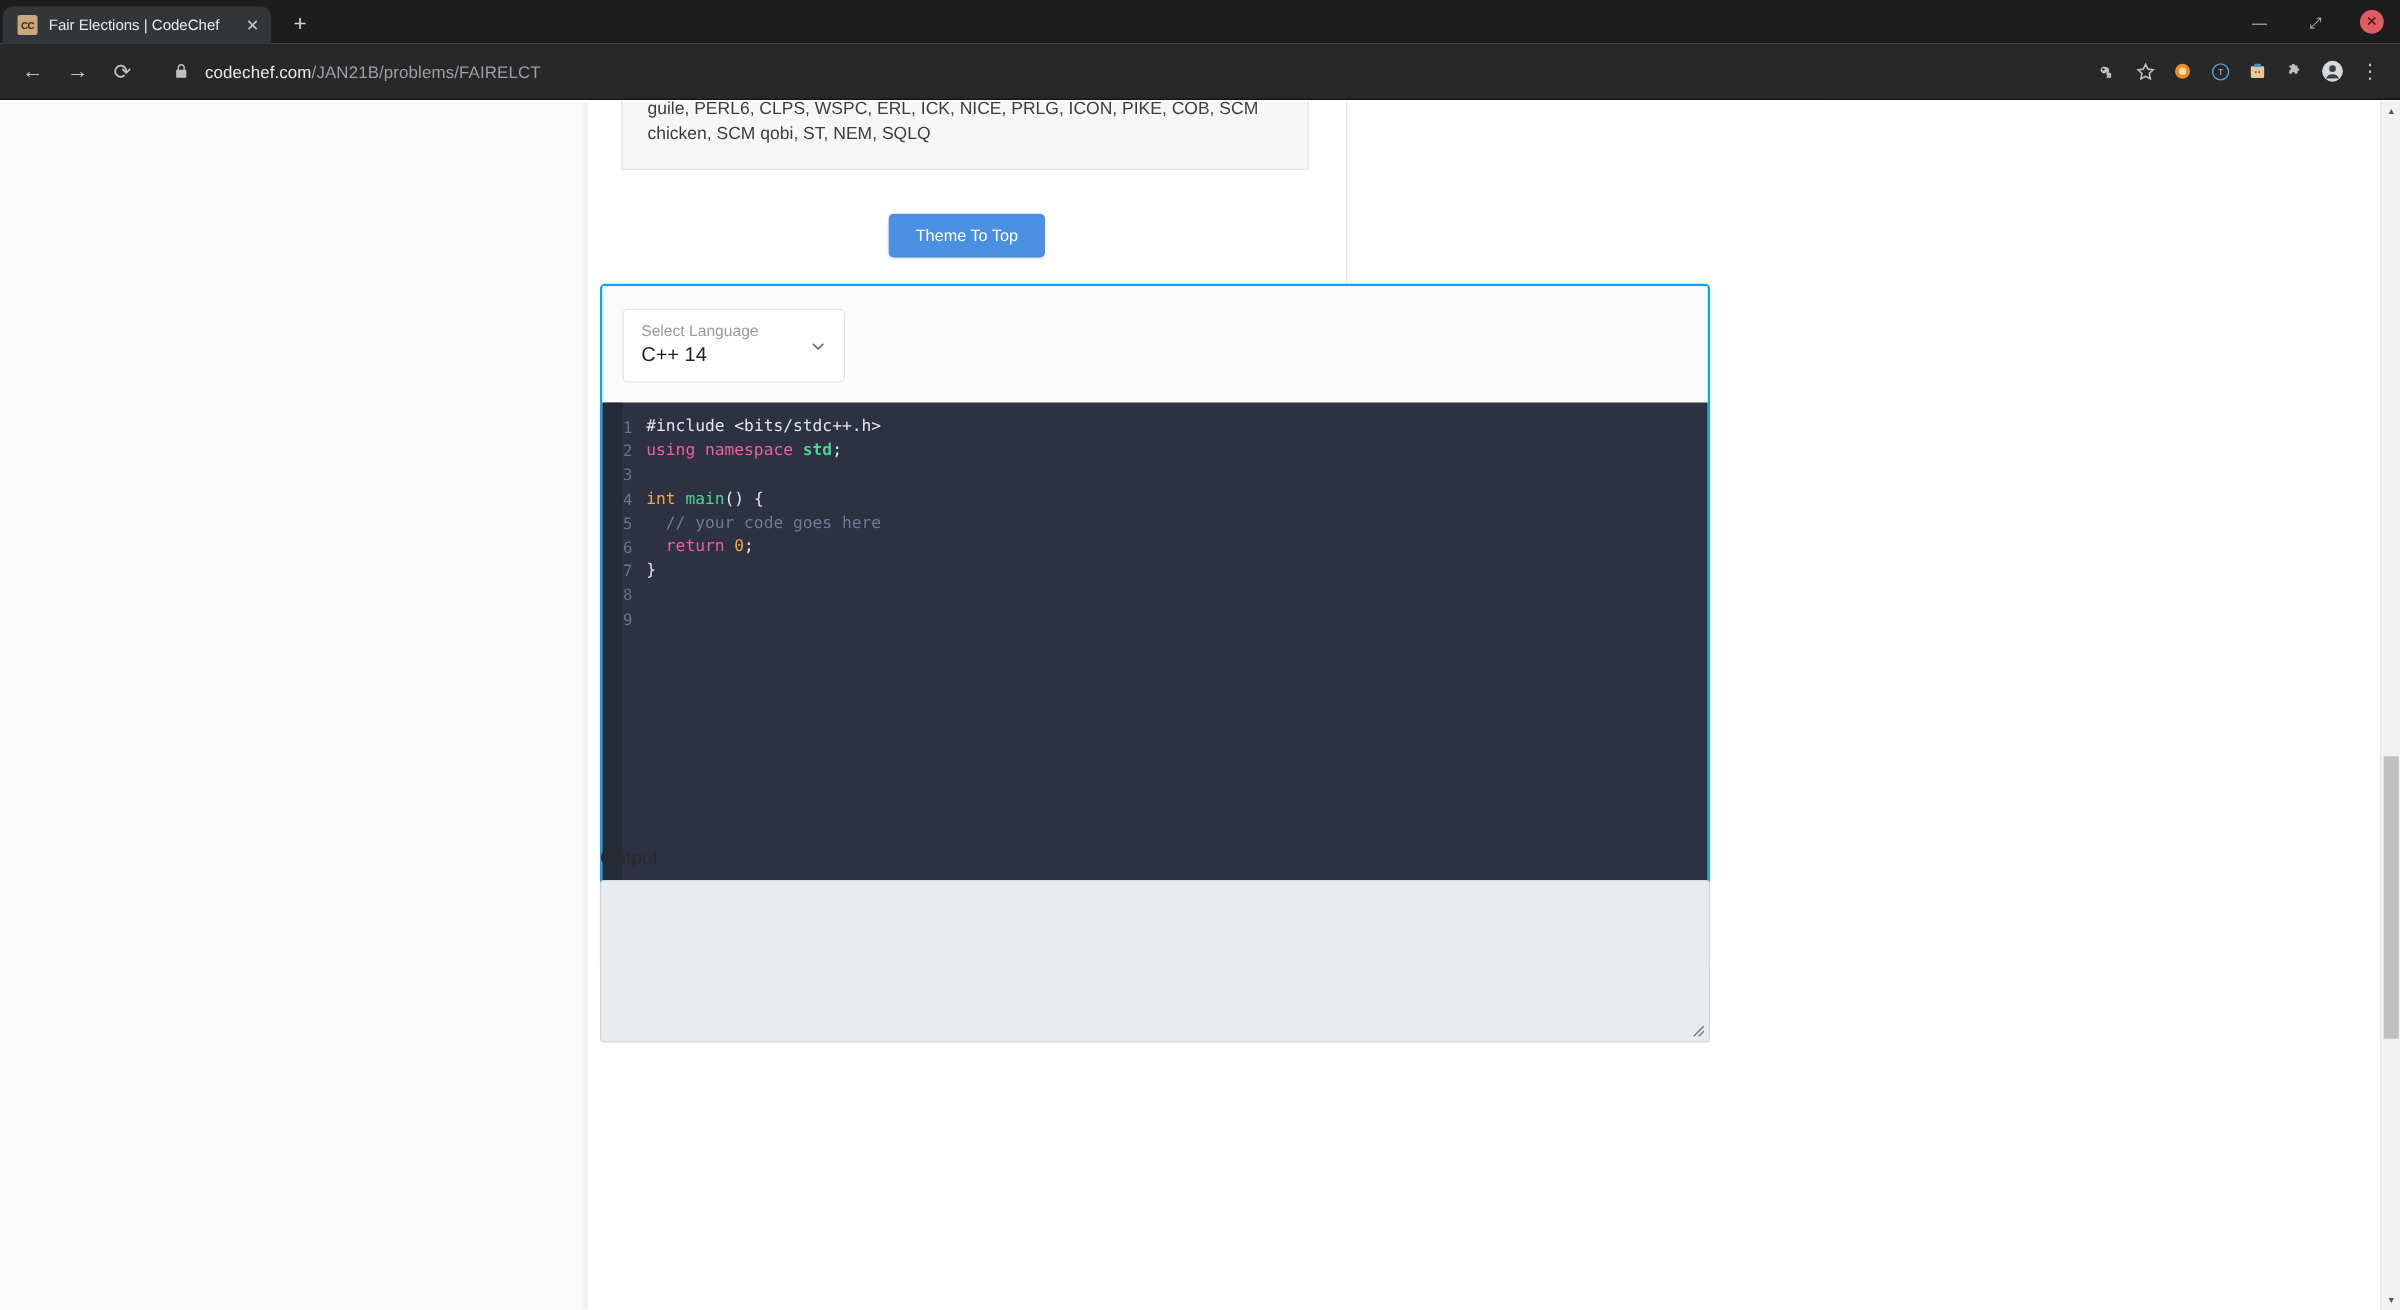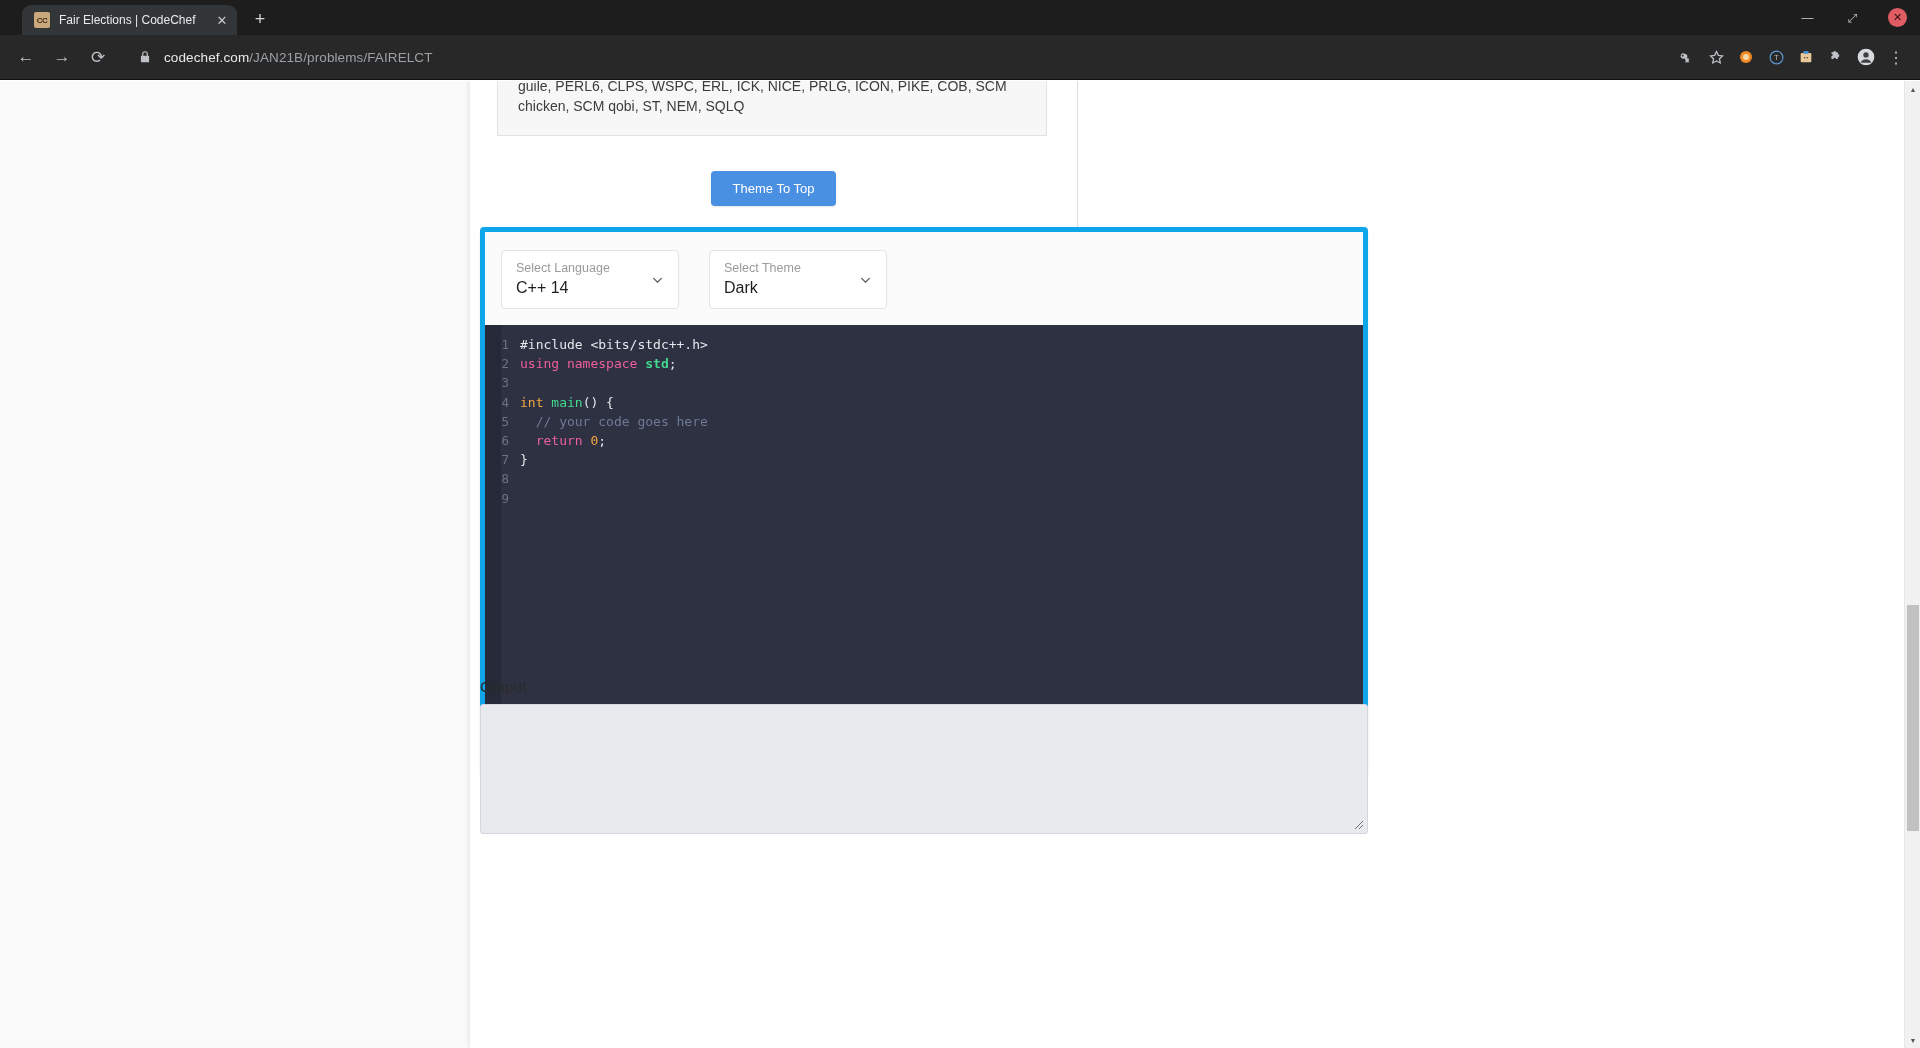--- a/index.html
+++ b/index.html
@@ -8,21 +8,21 @@
     font-family: "Liberation Sans", sans-serif;
     background: #ffffff;
     overflow: hidden;
   }
 
   
   #browser { width: 1920px; height: 1048px; position: relative; }
 
   #titlebar {
     height: 35px; background: #1d1d1d; position: relative;
-    display: flex; align-items: flex-end; padding-left: 22px;
+    display: flex; align-items: flex-end; padding-left: 2px;
   }
   .tab {
     height: 30px; width: 215px; background: #323639;
     border-radius: 9px 9px 0 0; display: flex; align-items: center;
     padding: 0 6px 0 12px; position: relative;
   }
   .tab-favicon {
     width: 16px; height: 16px; border-radius: 2px;
     background: #c9a87c; color: #3a2a14; font-size: 8px; font-weight: bold;
     display: flex; align-items: center; justify-content: center;
@@ -124,21 +124,21 @@
   }
   #scroll-top-btn {
     background: #4a90e2; color: #ffffff; border: none; border-radius: 4px;
     font-size: 13px; padding: 10px 22px; font-family: "Liberation Sans", sans-serif;
     box-shadow: 0 1px 2px rgba(0,0,0,0.12);
   }
 
   
   #ide {
     position: absolute; left: 10px; top: 146px; width: 888px;
-    background: #ffffff; border: 5px solid #0ea5e9; border-radius: 4px;
+    background: #ffffff; border: 2px solid #0ea5e9; border-radius: 4px;
     box-shadow: 0 1px 3px rgba(0,0,0,0.08);
   }
   #ide-header {
     display: flex; gap: 30px; padding: 18px 16px 16px 16px; background: #fbfbfb;
   }
   .select-box {
     width: 178px; border: 1px solid #e3e3e3; border-radius: 4px;
     background: #ffffff; padding: 9px 12px 9px 14px; position: relative;
   }
   .select-label { font-size: 12.5px; color: #9a9a9a; line-height: 17px; }
@@ -326,27 +326,20 @@
         <div id="scroll-top-wrap">
           <button id="scroll-top-btn" style="background: rgb(74, 144, 226);">Theme To Top</button>
         </div>
 
         <div id="ide">
 
           <div id="ide-header">
             <div class="select-box">
               <div class="select-label">Select Language</div>
               <div class="select-value">C++ 14</div>
-              <svg class="chev" viewBox="0 0 24 24" fill="none" stroke="#5f5f5f" stroke-width="2.4" stroke-linecap="round" stroke-linejoin="round">
-                  <polyline points="5 9 12 16 19 9"></polyline>
-                </svg>
-            </div>
-            <div class="select-box">
-              <div class="select-label">Select Theme</div>
-              <div class="select-value">Dark</div>
               <svg class="chev" viewBox="0 0 24 24" fill="none" stroke="#5f5f5f" stroke-width="2.4" stroke-linecap="round" stroke-linejoin="round">
                   <polyline points="5 9 12 16 19 9"></polyline>
                 </svg>
             </div>
           </div>
 
           <div id="editor" style="background: rgb(45, 49, 66);">
             <div id="gutter-strip" style="background: rgb(38, 42, 56);"></div>
             <div id="code-area">
                 <div class="code-line">

